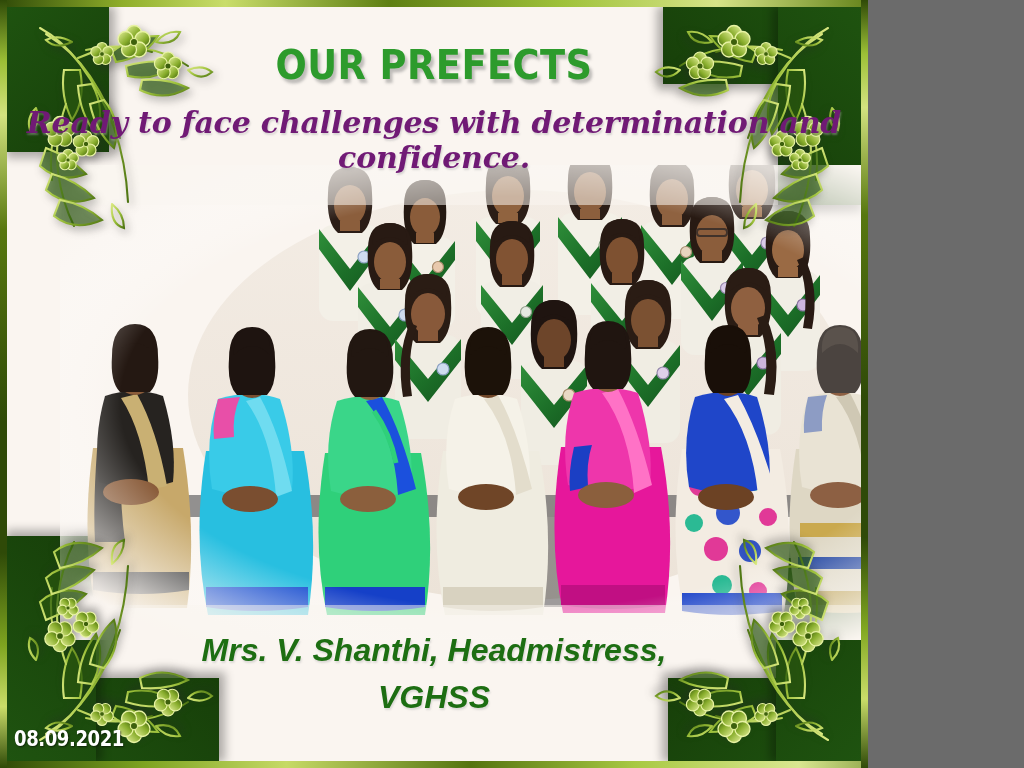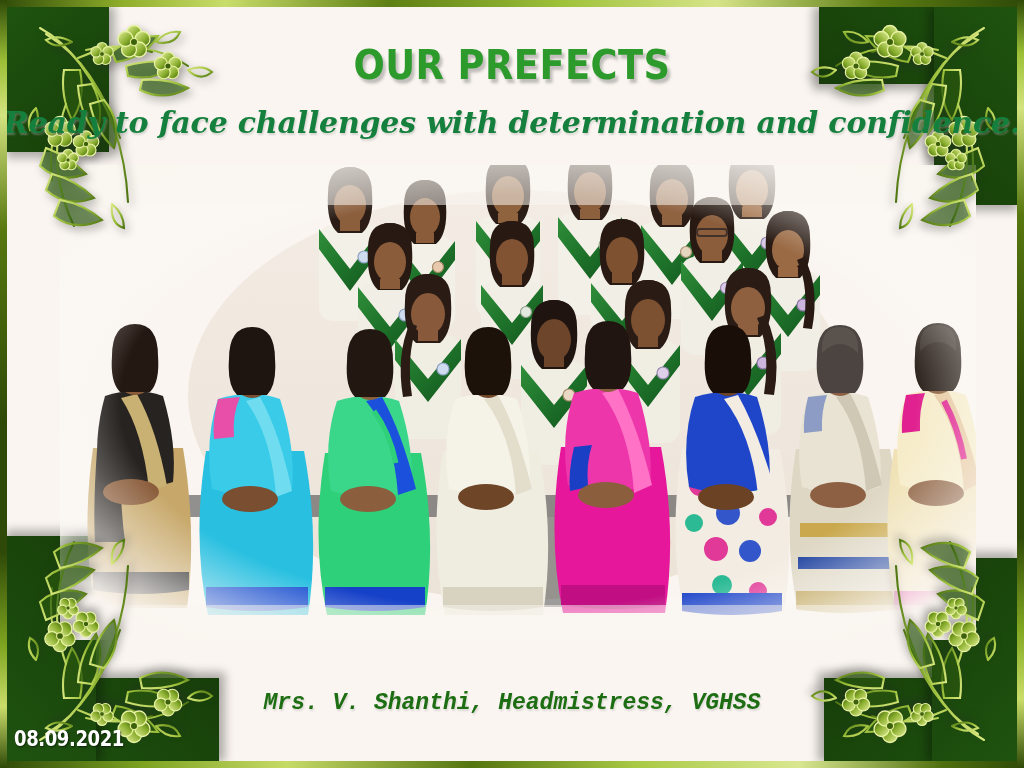--- a/index.html
+++ b/index.html
@@ -1,18 +1,18 @@
 <!DOCTYPE html>
 <html><head>
 <meta charset="utf-8">
 <style>
   html,body{margin:0;padding:0;background:#6b6b6b;}
   *{box-sizing:border-box;}
   .poster{
-    position:relative;width:1024px;height:768px;overflow:hidden;
+    position:relative;width:868px;height:768px;overflow:hidden;
     background:#faf5f0;
     font-family:"Liberation Sans",sans-serif;
   }
 
   
   .edge{position:absolute;z-index:8;pointer-events:none;}
   .edge-top{left:0;top:0;width:1024px;height:7px;
     background:linear-gradient(90deg,#2f4a08,#8fae2a 12%,#c9dd6a 22%,#5e7f13 38%,#9fc23a 55%,#d6e488 70%,#5c7c12 86%,#2f4a08);}
   .edge-bottom{left:0;bottom:0;width:1024px;height:7px;
     background:linear-gradient(90deg,#2f4a08,#7da320 14%,#c6da66 28%,#54740f 46%,#a8c943 62%,#d9e790 78%,#4f6f0e 92%,#2f4a08);}
@@ -63,27 +63,27 @@
     font-family:"DejaVu Sans",sans-serif;
     font-weight:bold;font-size:40px;letter-spacing:.5px;
     color:#2d9b2c;
     text-shadow:3px 4px 3px rgba(120,120,120,.45);
     transform:scaleX(.92);
   }
   .subtitle{
     position:absolute;left:0;right:0;top:105px;text-align:center;z-index:6;
     font-family:"DejaVu Serif",serif;
     font-style:italic;font-weight:bold;font-size:30px;
-    color:#15803d;letter-spacing:-.2px;
+    color:#701a75;letter-spacing:-.2px;
     text-shadow:1px 2px 2px rgba(170,170,170,.45);
   }
   .caption{
     position:absolute;left:150px;right:150px;bottom:48px;text-align:center;z-index:6;
-    font-family:Liberation Mono, monospace;
-    font-style:italic;font-weight:bold;font-size:23px;line-height:1.45;
+    font-family:Liberation Sans, sans-serif;
+    font-style:italic;font-weight:bold;font-size:32px;line-height:1.45;
     color:#1d6e12;
     text-shadow:1px 2px 2px rgba(175,175,175,.40);
   }
   .caption span{display:block;}
   .date-badge{
     position:absolute;left:14px;bottom:17px;z-index:9;
     font-family:"DejaVu Sans",sans-serif;
     font-weight:bold;font-size:21px;color:#ffffff;
     letter-spacing:-.5px;transform:scaleX(.86);transform-origin:left center;
     text-shadow:1px 1px 2px rgba(0,0,0,.55);

